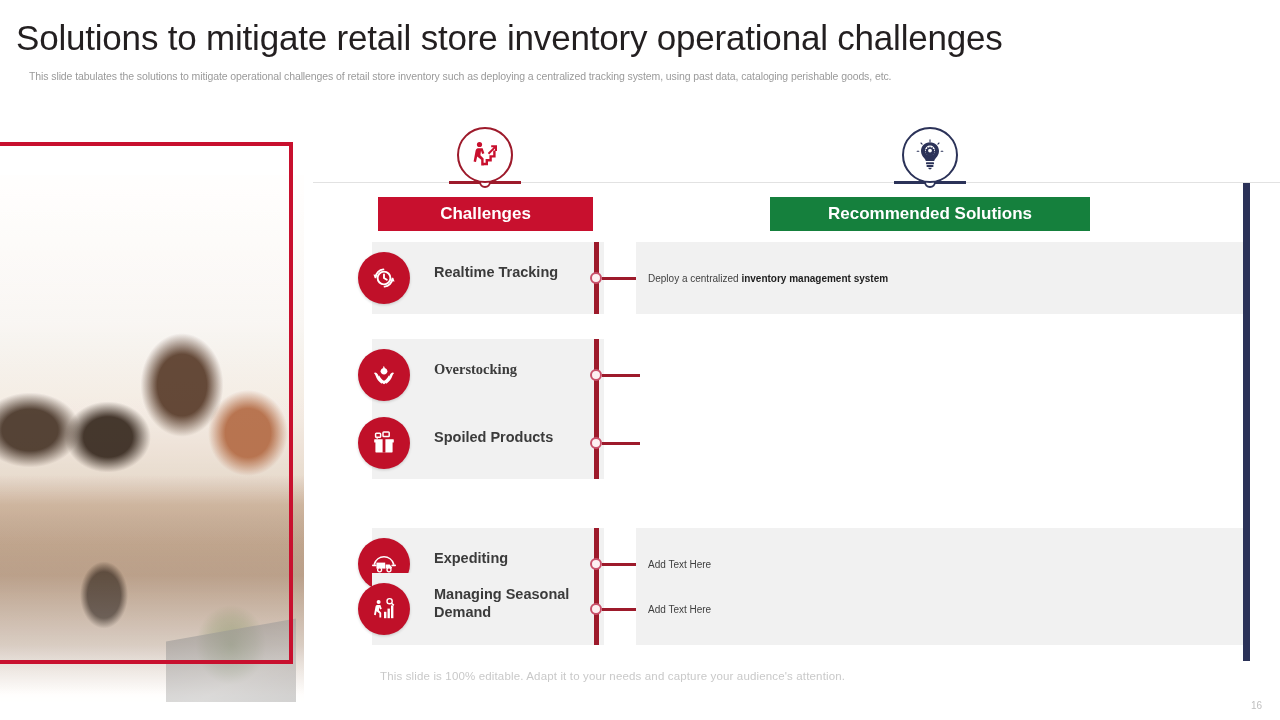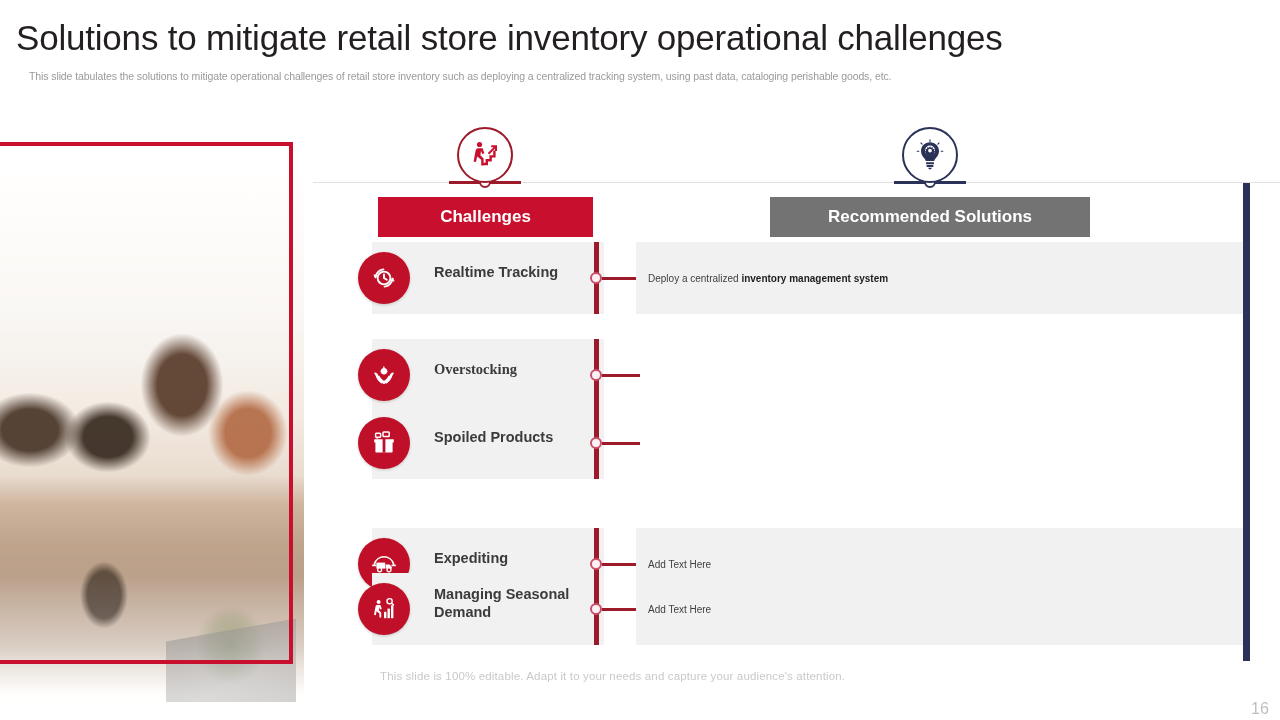--- a/index.html
+++ b/index.html
@@ -77,26 +77,26 @@
 
   .badge {
     position: absolute; width: 56px; height: 56px; border-radius: 50%;
     background: #ffffff; display: flex; align-items: center; justify-content: center;
   }
   .badge.red  { left: 457px; top: 127px; border: 2px solid #9d1a2b; }
   .badge.navy { left: 902px; top: 127px; border: 2px solid #2b3258; }
 
   
   .col-head {
-    position: absolute; height: 40px; display: flex;
+    position: absolute; height: 34px; display: flex;
     align-items: center; justify-content: center;
     color: #ffffff; font-size: 17px; font-weight: 700;
   }
   .col-head.challenges { left: 378px; top: 197px; width: 215px; background: #c8102e; }
-  .col-head.solutions  { left: 770px; top: 197px; width: 320px; background: #737373; }
+  .col-head.solutions  { left: 770px; top: 197px; width: 320px; background: #15803d; }
 
   
   .row { position: absolute; left: 358px; width: 887px; height: 72px; }
   .row-0 { top: 242px; }
   .row-1 { top: 339px; font-family: Liberation Serif, serif; }
   .row-2 { top: 407px; }
   .row-3 { top: 490px; margin-top: 38px; }
   .row-4 { top: 573px; }
 
   .challenge-box {
@@ -143,21 +143,21 @@
     background: #2b3258;
   }
 
   
   .footer-note {
     position: absolute; left: 380px; top: 670px;
     font-size: 11.5px; color: #c9c9c9; letter-spacing: .15px;
   }
   .page-num {
     position: absolute; left: 1251px; top: 700px;
-    font-size: 16px; color: #bfbfbf;
+    font-size: 10px; color: #bfbfbf;
   }
 </style>
 </head>
 <body>
 
 <div class="slide">
 
   <div class="slide-title">Solutions to mitigate retail store inventory operational challenges</div>
   <div class="slide-subtitle">This slide tabulates the solutions to mitigate operational challenges of retail store inventory such as deploying a centralized tracking system, using past data, cataloging perishable goods, etc.</div>
 

